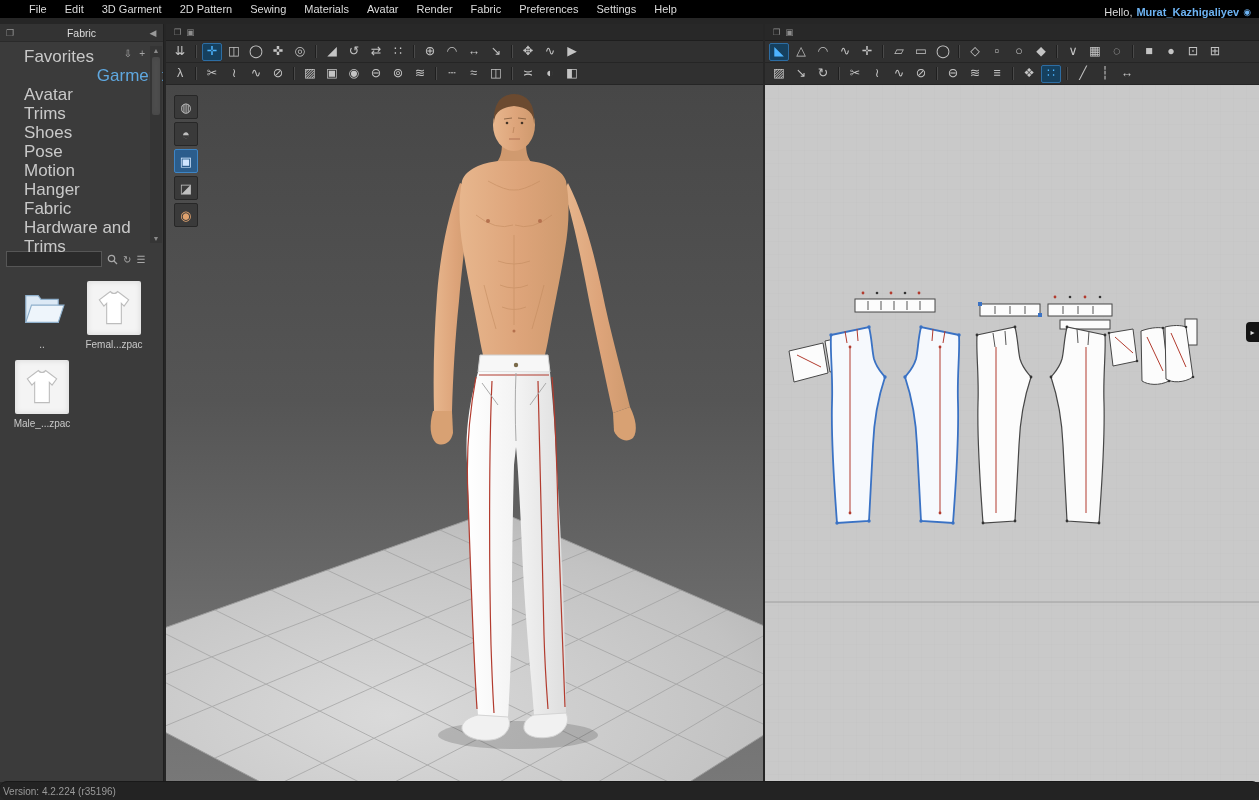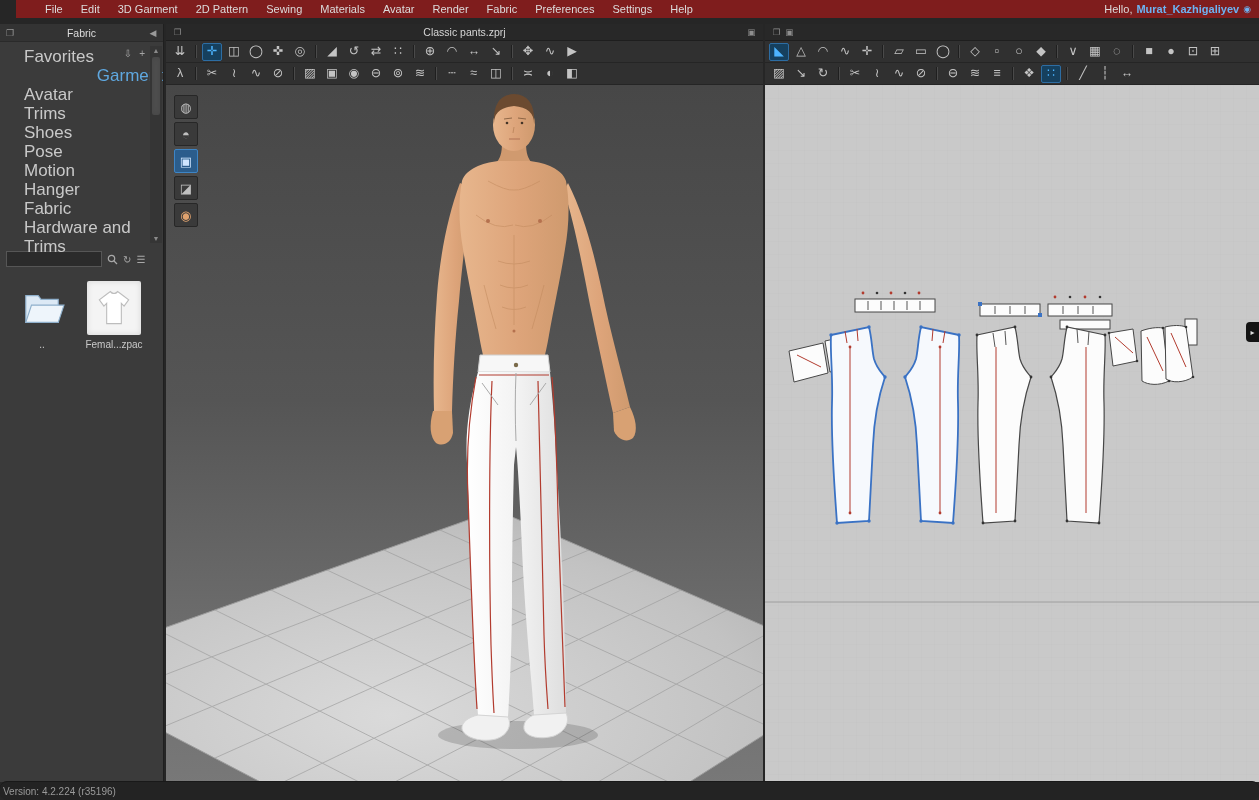--- a/index.html
+++ b/index.html
@@ -1,21 +1,21 @@
 <!DOCTYPE html>
 <html style="--accent: #4db4ff; --selection: #3a72c4; --seam-red: #b23b2e; --skin: #dfa87e;"><head>
 <meta charset="utf-8">
 <style>
   html,body{margin:0;padding:0;}
   body{width:1259px;height:800px;position:relative;overflow:hidden;background:#262626;
        font-family:"Liberation Sans",sans-serif;-webkit-font-smoothing:antialiased;}
 
   
-  .menubar{position:absolute;top:0;left:0;right:0;height:18px;background:#7f1d1d;
-           display:flex;align-items:center;color:#dcdcdc;font-size:11px;z-index:30;margin-left:16px;}
+  .menubar{position:absolute;top:0;left:0;right:0;height:18px;background:#000000;
+           display:flex;align-items:flex-end;color:#dcdcdc;font-size:11px;z-index:30;}
   .menu-items{display:flex;padding-left:20px;}
   .menu-item{padding:0 9px;line-height:18px;cursor:default;}
   .greeting{margin-left:auto;margin-right:8px;display:flex;align-items:center;gap:4px;}
   .greeting .username{color:#6db3f2;font-weight:bold;}
   .greeting .user-badge{color:#6db3f2;font-size:9px;}
 
   
   .main{position:absolute;top:18px;bottom:18px;left:0;right:0;background:#262626;}
 
   
@@ -172,27 +172,36 @@
           <div class="thumb">
             <svg class="shirt-icon" width="44" height="44" viewBox="0 0 48 48">
               <path d="M16 9 L20 6 C22 9 26 9 28 6 L32 9 L40 15 L35 22 L32 19 L32 41 L16 41 L16 19 L13 22 L8 15 Z" fill="#ffffff" stroke="#bdbdbd" stroke-width="1.2"></path>
               <path d="M20 6 C22 9 26 9 28 6" fill="none" stroke="#bdbdbd" stroke-width="1.2"></path>
             </svg>
 
           </div>
           <div class="file-label">Femal...zpac</div>
         </div>
 
+        <div class="file-item">
+          <div class="thumb">
+            <svg class="shirt-icon" width="44" height="44" viewBox="0 0 48 48">
+              <path d="M16 9 L20 6 C22 9 26 9 28 6 L32 9 L40 15 L35 22 L32 19 L32 41 L16 41 L16 19 L13 22 L8 15 Z" fill="#ffffff" stroke="#bdbdbd" stroke-width="1.2"></path>
+              <path d="M20 6 C22 9 26 9 28 6" fill="none" stroke="#bdbdbd" stroke-width="1.2"></path>
+            </svg>
+
+          </div>
+          <div class="file-label">Male_...zpac</div>
+        </div>
       </div>
   </div>
 
   <div class="viewport vp3d">
     <div class="vp-title">
       <span class="t-ic">❐</span>
-      <span class="vp-title-text">Classic pants.zprj</span>
       <span class="t-ic">▣</span>
     </div>
     <div class="toolbar">
 
     <span class="tbicon">⇊</span>
         <span class="tbicon sep"></span>
         <span class="tbicon active">✛</span>
         <span class="tbicon">◫</span>
         <span class="tbicon">◯</span>
         <span class="tbicon">✜</span>

